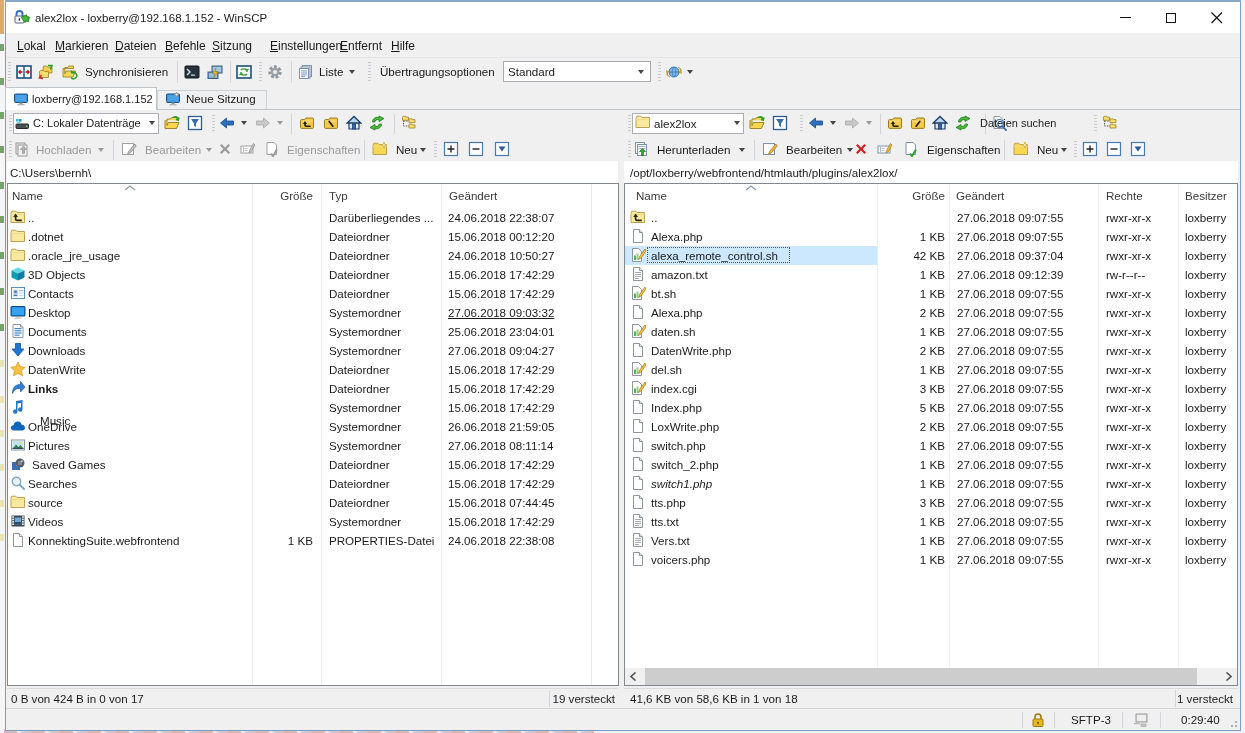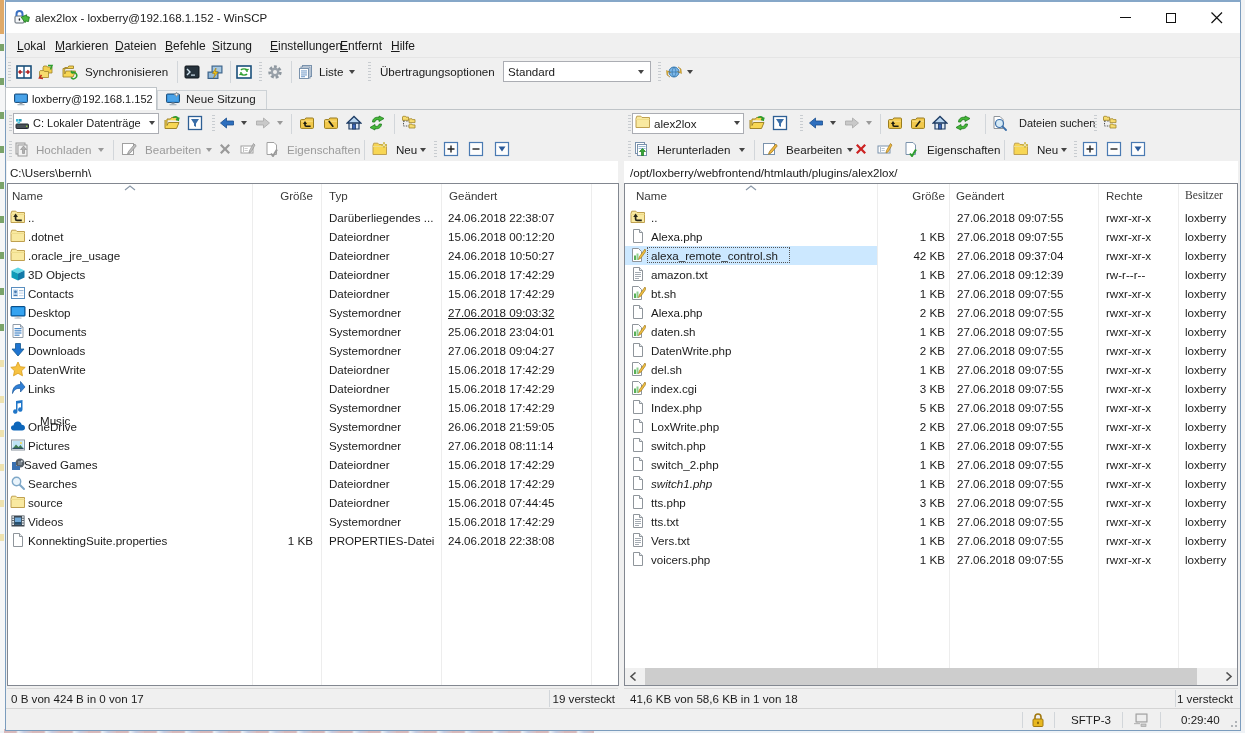--- a/index.html
+++ b/index.html
@@ -254,21 +254,21 @@
 <div class="ab" style="left:955px;top:115px;"><svg width="16" height="16" viewBox="0 0 16 16" style="">
       <path d="M3.5 7 C3.5 3.5 7 1.5 10 2.5 L10 1 L15 3.5 L10 6.5 L10 4.8 C8 4.2 5.8 5.2 5.8 7 Z" fill="#46b838" stroke="#1e7a1e" stroke-width="0.8"></path>
       <path d="M12.5 9 C12.5 12.5 9 14.5 6 13.5 L6 15 L1 12.5 L6 9.5 L6 11.2 C8 11.8 10.2 10.8 10.2 9 Z" fill="#46b838" stroke="#1e7a1e" stroke-width="0.8"></path>
     </svg></div>
 <div class="ab vsep" style="left:985px;top:114px;height:20px;"></div>
 <div class="ab" style="left:991px;top:115px;"><svg width="16" height="16" viewBox="0 0 16 16" style="">
       <path d="M3 1.5 L9 1.5 L12 4.5 L12 13.5 L3 13.5 Z" fill="#fff" stroke="#8f959b"></path>
       <circle cx="8.5" cy="8.5" r="4" fill="#cfe6f5" fill-opacity="0.85" stroke="#3a6ea8" stroke-width="1.2"></circle>
       <path d="M11.4 11.4 L15 15" stroke="#3a6ea8" stroke-width="1.8" stroke-linecap="round"></path>
     </svg></div>
-<div class="ab t11" style="left:1019px;top:118px;">Dateien suchen</div>
+<div class="ab t11" style="left:980px;top:118px;">Dateien suchen</div>
 <div class="ab grip" style="left:1094px;top:115px;height:18px;"></div>
 <div class="ab" style="left:1102px;top:115px;"><svg width="16" height="16" viewBox="0 0 16 16" style="">
       <path d="M2.5 2.5 L2.5 11 L8 11 M2.5 6 L8 6" stroke="#555" stroke-width="1" stroke-dasharray="1.5 1.2" fill="none"></path>
       <path d="M1 1.5 L1 5 L7 5 L7 1.8 L4.5 1.8 L4 1 L1.5 1 Z" fill="#f7dc6f" stroke="#a08428" stroke-width="0.8" transform="translate(0.5,0.3)"></path>
       <path d="M8 4.2 L8 7.6 L14 7.6 L14 4.6 L11.5 4.6 L11 3.8 L8.5 3.8 Z" fill="#f7dc6f" stroke="#a08428" stroke-width="0.8"></path>
       <path d="M8 9.5 L8 13 L14 13 L14 9.9 L11.5 9.9 L11 9.1 L8.5 9.1 Z" fill="#f7dc6f" stroke="#a08428" stroke-width="0.8"></path>
     </svg></div>
 <div class="ab grip" style="left:9px;top:141px;height:18px;"></div>
 <div class="ab" style="left:13px;top:141px;"><svg width="16" height="16" viewBox="0 0 16 16" style="">
       <rect x="3" y="2" width="9" height="11" fill="#e8e8e8" stroke="#9a9a9a"></rect>
@@ -389,21 +389,21 @@
 <div class="ab txt12" style="left:313px;top:190px;color:#3a3a3a;transform:translateX(-100%);">Größe</div>
 <div class="ab txt12" style="left:329px;top:190px;color:#3a3a3a;">Typ</div>
 <div class="ab txt12" style="left:449px;top:190px;color:#3a3a3a;">Geändert</div>
 <svg class="ab" style="left:124px;top:185px;" width="12" height="6">
     <path d="M1 5 L6 1 L11 5" stroke="#8a98a8" stroke-width="1.2" fill="none"></path>
   </svg>
 <div class="ab txt12" style="left:636px;top:190px;color:#3a3a3a;">Name</div>
 <div class="ab txt12" style="left:945px;top:190px;color:#3a3a3a;transform:translateX(-100%);">Größe</div>
 <div class="ab txt12" style="left:956px;top:190px;color:#3a3a3a;">Geändert</div>
 <div class="ab txt12" style="left:1106px;top:190px;color:#3a3a3a;">Rechte</div>
-<div class="ab txt12" style="left:1185px;top:190px;color:#3a3a3a;font-family:Liberation Serif, serif;">Besitzer</div>
+<div class="ab txt12" style="left:1185px;top:190px;color:#3a3a3a;">Besitzer</div>
 <svg class="ab" style="left:745px;top:185px;" width="12" height="6">
     <path d="M1 5 L6 1 L11 5" stroke="#8a98a8" stroke-width="1.2" fill="none"></path>
   </svg>
 <div class="ab" style="left:10px;top:209px;"><svg width="16" height="16" viewBox="0 0 16 16" style="">
       <path d="M1 4.5 L1 13.5 L14.5 13.5 L14.5 3.5 L7 3.5 L5.8 2.2 L1.8 2.2 Z" fill="#f9e9a0" stroke="#bfa050" stroke-width="1"></path>
       <path d="M1 5.5 L14.5 5.5" stroke="#eedc8a" stroke-width="1"></path>
       <path d="M11.8 11.4 L7 11.4 Q5.6 11.4 5.6 10 L5.6 7.6" stroke="#26261a" stroke-width="1.7" fill="none"></path>
       <path d="M3.2 7.9 L5.6 4.4 L8 7.9 Z" fill="#26261a"></path>
     </svg></div>
 <div class="ab txt12" style="left:28px;top:212px;">..</div>
@@ -471,21 +471,21 @@
 <div class="ab txt12" style="left:448px;top:345px;">27.06.2018 09:04:27</div>
 <div class="ab" style="left:10px;top:361px;"><svg width="16" height="16" viewBox="0 0 16 16" style="">
       <path d="M8 1 L10.2 5.7 L15.2 6.3 L11.5 9.8 L12.5 14.8 L8 12.3 L3.5 14.8 L4.5 9.8 L0.8 6.3 L5.8 5.7 Z" fill="#f7c242" stroke="#d89c18" stroke-width="0.8"></path>
     </svg></div>
 <div class="ab txt12" style="left:28px;top:364px;">DatenWrite</div>
 <div class="ab txt12" style="left:329px;top:364px;">Dateiordner</div>
 <div class="ab txt12" style="left:448px;top:364px;">15.06.2018 17:42:29</div>
 <div class="ab" style="left:10px;top:380px;"><svg width="16" height="16" viewBox="0 0 16 16" style="">
       <path d="M2.5 13.5 C2.5 7 6 4.5 10.5 4.5 L10.5 1.5 L15 7 L10.5 12 L10.5 8.5 C6.5 8 4 9.5 2.5 13.5 Z" fill="#2f7fd6" stroke="#1c5a9e" stroke-width="0.7"></path>
     </svg></div>
-<div class="ab txt12" style="left:28px;top:383px;">Links</div>
+<div class="ab txt12" style="left:28px;top:383px;font-weight:bold;">Links</div>
 <div class="ab txt12" style="left:329px;top:383px;">Dateiordner</div>
 <div class="ab txt12" style="left:448px;top:383px;">15.06.2018 17:42:29</div>
 <div class="ab" style="left:10px;top:399px;"><svg width="16" height="16" viewBox="0 0 16 16" style="">
       <path d="M6 2 L12.5 1 L12.5 10.5 A 2.2 2.2 0 1 1 11 8.4 L11 4 L7.5 4.6 L7.5 12.5 A 2.2 2.2 0 1 1 6 10.4 Z" fill="#2076c8"></path>
     </svg></div>
 <div class="ab txt12" style="left:40px;top:402px;margin-top:13px;">Music</div>
 <div class="ab txt12" style="left:329px;top:402px;">Systemordner</div>
 <div class="ab txt12" style="left:448px;top:402px;">15.06.2018 17:42:29</div>
 <div class="ab" style="left:10px;top:418px;"><svg width="16" height="16" viewBox="0 0 16 16" style="">
       <path d="M4 12.5 C1.8 12.5 0.8 10.8 1 9.4 C1.2 8 2.3 7.2 3.6 7.2 C3.9 4.8 5.8 3.4 8 3.6 C10 3.8 11.3 5 11.7 6.8 C13.6 6.8 15 8 15 10 C15 11.5 13.8 12.5 12.2 12.5 Z" fill="#0d66ba"></path>
@@ -502,21 +502,21 @@
     </svg></div>
 <div class="ab txt12" style="left:28px;top:440px;">Pictures</div>
 <div class="ab txt12" style="left:329px;top:440px;">Systemordner</div>
 <div class="ab txt12" style="left:448px;top:440px;">27.06.2018 08:11:14</div>
 <div class="ab" style="left:10px;top:456px;"><svg width="16" height="16" viewBox="0 0 16 16" style="">
       <circle cx="10" cy="7" r="4.5" fill="#555e66"></circle>
       <rect x="8" y="5" width="4" height="4" fill="#7c8790"></rect>
       <path d="M2 6 L6 6 L6 10 L10 10 L10 14 L2 14 Z" fill="#3a70b0"></path>
       <circle cx="11.8" cy="5.2" r="1" fill="#cdd4da"></circle>
     </svg></div>
-<div class="ab txt12" style="left:24px;top:459px;">Saved Games</div>
+<div class="ab txt12" style="left:32px;top:459px;">Saved Games</div>
 <div class="ab txt12" style="left:329px;top:459px;">Dateiordner</div>
 <div class="ab txt12" style="left:448px;top:459px;">15.06.2018 17:42:29</div>
 <div class="ab" style="left:10px;top:475px;"><svg width="16" height="16" viewBox="0 0 16 16" style="">
       <circle cx="6.5" cy="6.5" r="4.2" fill="#eaf4fb" stroke="#7fa8c8" stroke-width="1.4"></circle>
       <path d="M9.7 9.7 L14 14" stroke="#7fa8c8" stroke-width="2" stroke-linecap="round"></path>
     </svg></div>
 <div class="ab txt12" style="left:28px;top:478px;">Searches</div>
 <div class="ab txt12" style="left:329px;top:478px;">Dateiordner</div>
 <div class="ab txt12" style="left:448px;top:478px;">15.06.2018 17:42:29</div>
 <div class="ab" style="left:10px;top:494px;"><svg width="16" height="16" viewBox="0 0 16 16" style="">
@@ -539,21 +539,21 @@
       <rect x="4.8" y="4.5" width="6.4" height="7" fill="#6fa8d8"></rect>
       <rect x="4.8" y="9" width="6.4" height="2.5" fill="#28506e"></rect>
     </svg></div>
 <div class="ab txt12" style="left:28px;top:516px;">Videos</div>
 <div class="ab txt12" style="left:329px;top:516px;">Systemordner</div>
 <div class="ab txt12" style="left:448px;top:516px;">15.06.2018 17:42:29</div>
 <div class="ab" style="left:10px;top:532px;"><svg width="16" height="16" viewBox="0 0 16 16" style="">
       <path d="M3.5 1.5 L9.5 1.5 L12.5 4.5 L12.5 14.5 L3.5 14.5 Z" fill="#fff" stroke="#8f959b"></path>
       <path d="M9.5 1.5 L9.5 4.5 L12.5 4.5" fill="#e8ecef" stroke="#8f959b"></path>
     </svg></div>
-<div class="ab txt12" style="left:28px;top:535px;">KonnektingSuite.properties</div>
+<div class="ab txt12" style="left:28px;top:535px;">KonnektingSuite.webfrontend</div>
 <div class="ab txt12" style="left:313px;top:535px;transform:translateX(-100%);">1 KB</div>
 <div class="ab txt12" style="left:329px;top:535px;">PROPERTIES-Datei</div>
 <div class="ab txt12" style="left:448px;top:535px;">24.06.2018 22:38:08</div>
 <div class="ab txt12" style="left:651px;top:212px;">..</div>
 <div class="ab" style="left:630px;top:209px;"><svg width="16" height="16" viewBox="0 0 16 16" style="">
       <path d="M1 4.5 L1 13.5 L14.5 13.5 L14.5 3.5 L7 3.5 L5.8 2.2 L1.8 2.2 Z" fill="#f9e9a0" stroke="#bfa050" stroke-width="1"></path>
       <path d="M1 5.5 L14.5 5.5" stroke="#eedc8a" stroke-width="1"></path>
       <path d="M11.8 11.4 L7 11.4 Q5.6 11.4 5.6 10 L5.6 7.6" stroke="#26261a" stroke-width="1.7" fill="none"></path>
       <path d="M3.2 7.9 L5.6 4.4 L8 7.9 Z" fill="#26261a"></path>
     </svg></div>

